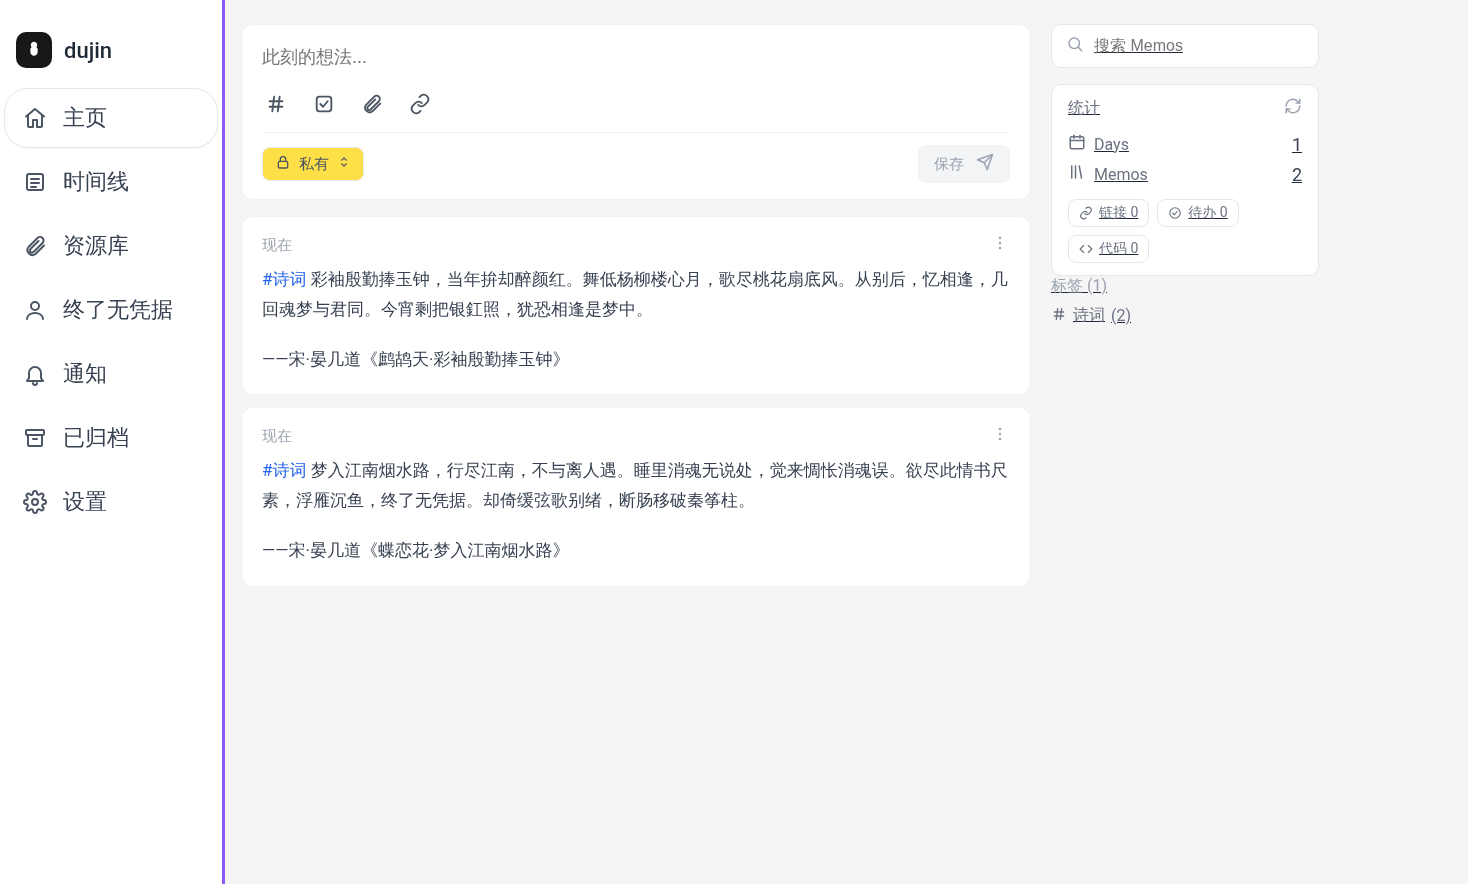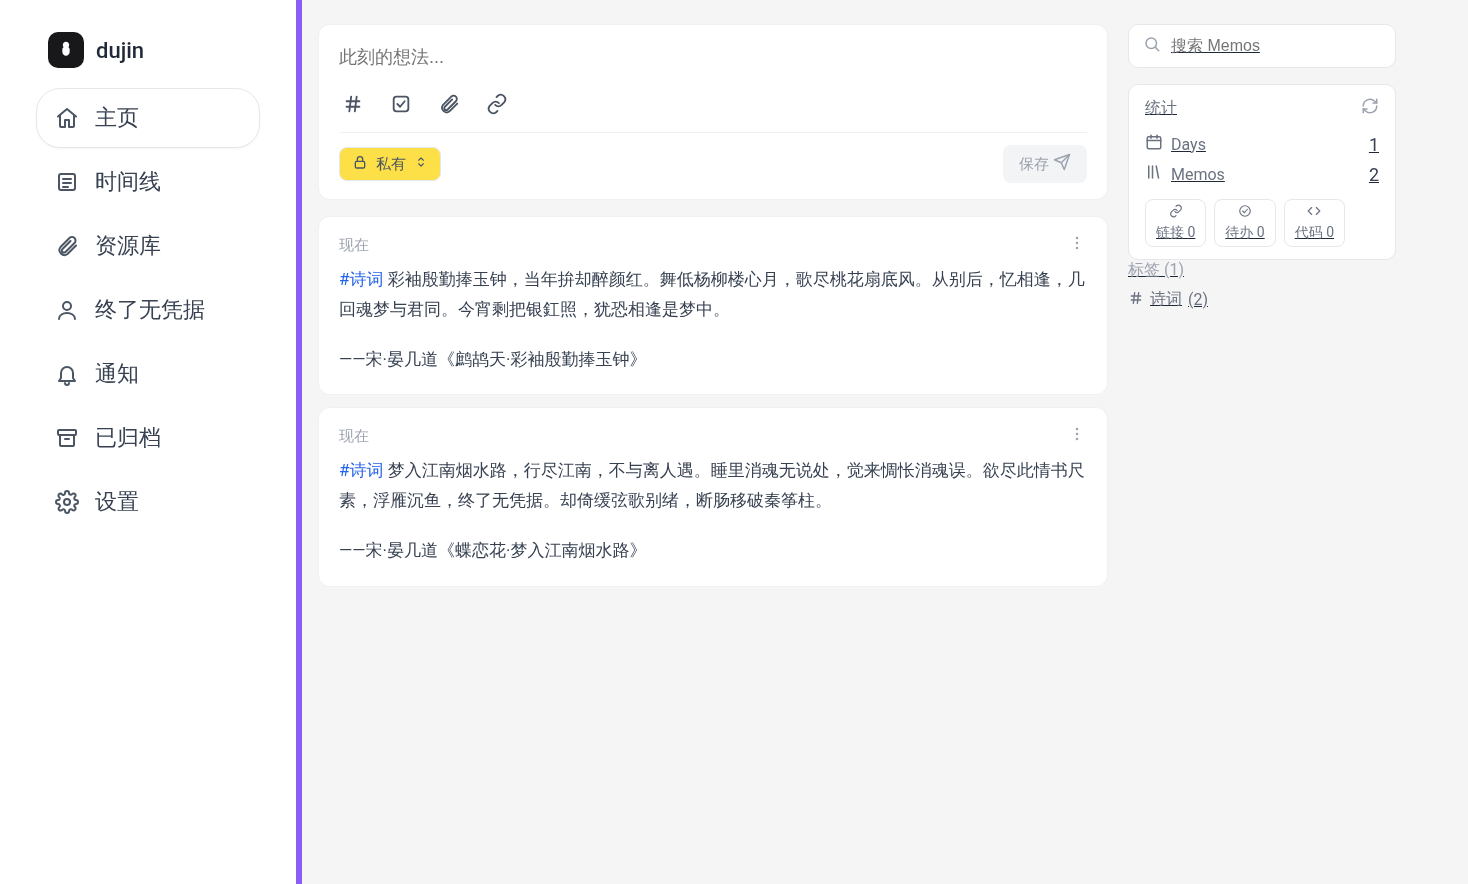--- a/index.html
+++ b/index.html
@@ -6,24 +6,24 @@
 body {
   font-family: -apple-system, BlinkMacSystemFont, "Segoe UI", Roboto, "Helvetica Neue", Arial, sans-serif;
   background: #f5f5f5;
   color: #1f2937;
   width: 1468px;
   height: 884px;
   overflow: hidden;
 }
 .app { display: flex; height: 100%; }
 .sidebar {
-  width: 302px;
+  width: 225px;
   background: #fff;
-  border-right: 6px solid #8b5cf6;
-  padding: 24px 36px;
+  border-right: 3px solid #8b5cf6;
+  padding: 24px 4px;
 }
 .brand {
   display: flex;
   align-items: center;
   gap: 12px;
   padding: 8px 12px 20px 12px;
 }
 .brand-logo {
   width: 36px;
   height: 36px;
@@ -118,21 +118,21 @@
   border: 1px solid #e5e7eb;
   border-radius: 8px;
   font-size: 15px;
   color: #4b5563;
   cursor: pointer;
   background: #fde047;
 }
 .save-btn {
   display: flex;
   align-items: center;
-  gap: 4px;
+  gap: 12px;
   padding: 8px 16px;
   border-radius: 8px;
   font-size: 15px;
   background: #f3f4f6;
   color: #9ca3af;
   cursor: pointer;
 }
 .memo-card {
   background: #fff;
   border-radius: 12px;
@@ -201,21 +201,20 @@
 .chip {
   display: inline-flex;
   align-items: center;
   gap: 6px;
   border: 1px solid #e5e7eb;
   border-radius: 8px;
   padding: 4px 10px;
   font-size: 14px;
   color: #6b7280;
   cursor: pointer;
-  flex-direction: column;
 }
 .tags-title { color: #9ca3af; font-size: 16px; margin-bottom: 8px; }
 .tag-item {
   display: flex;
   align-items: center;
   gap: 6px;
   color: #6b7280;
   font-size: 16px;
   cursor: pointer;
 }

